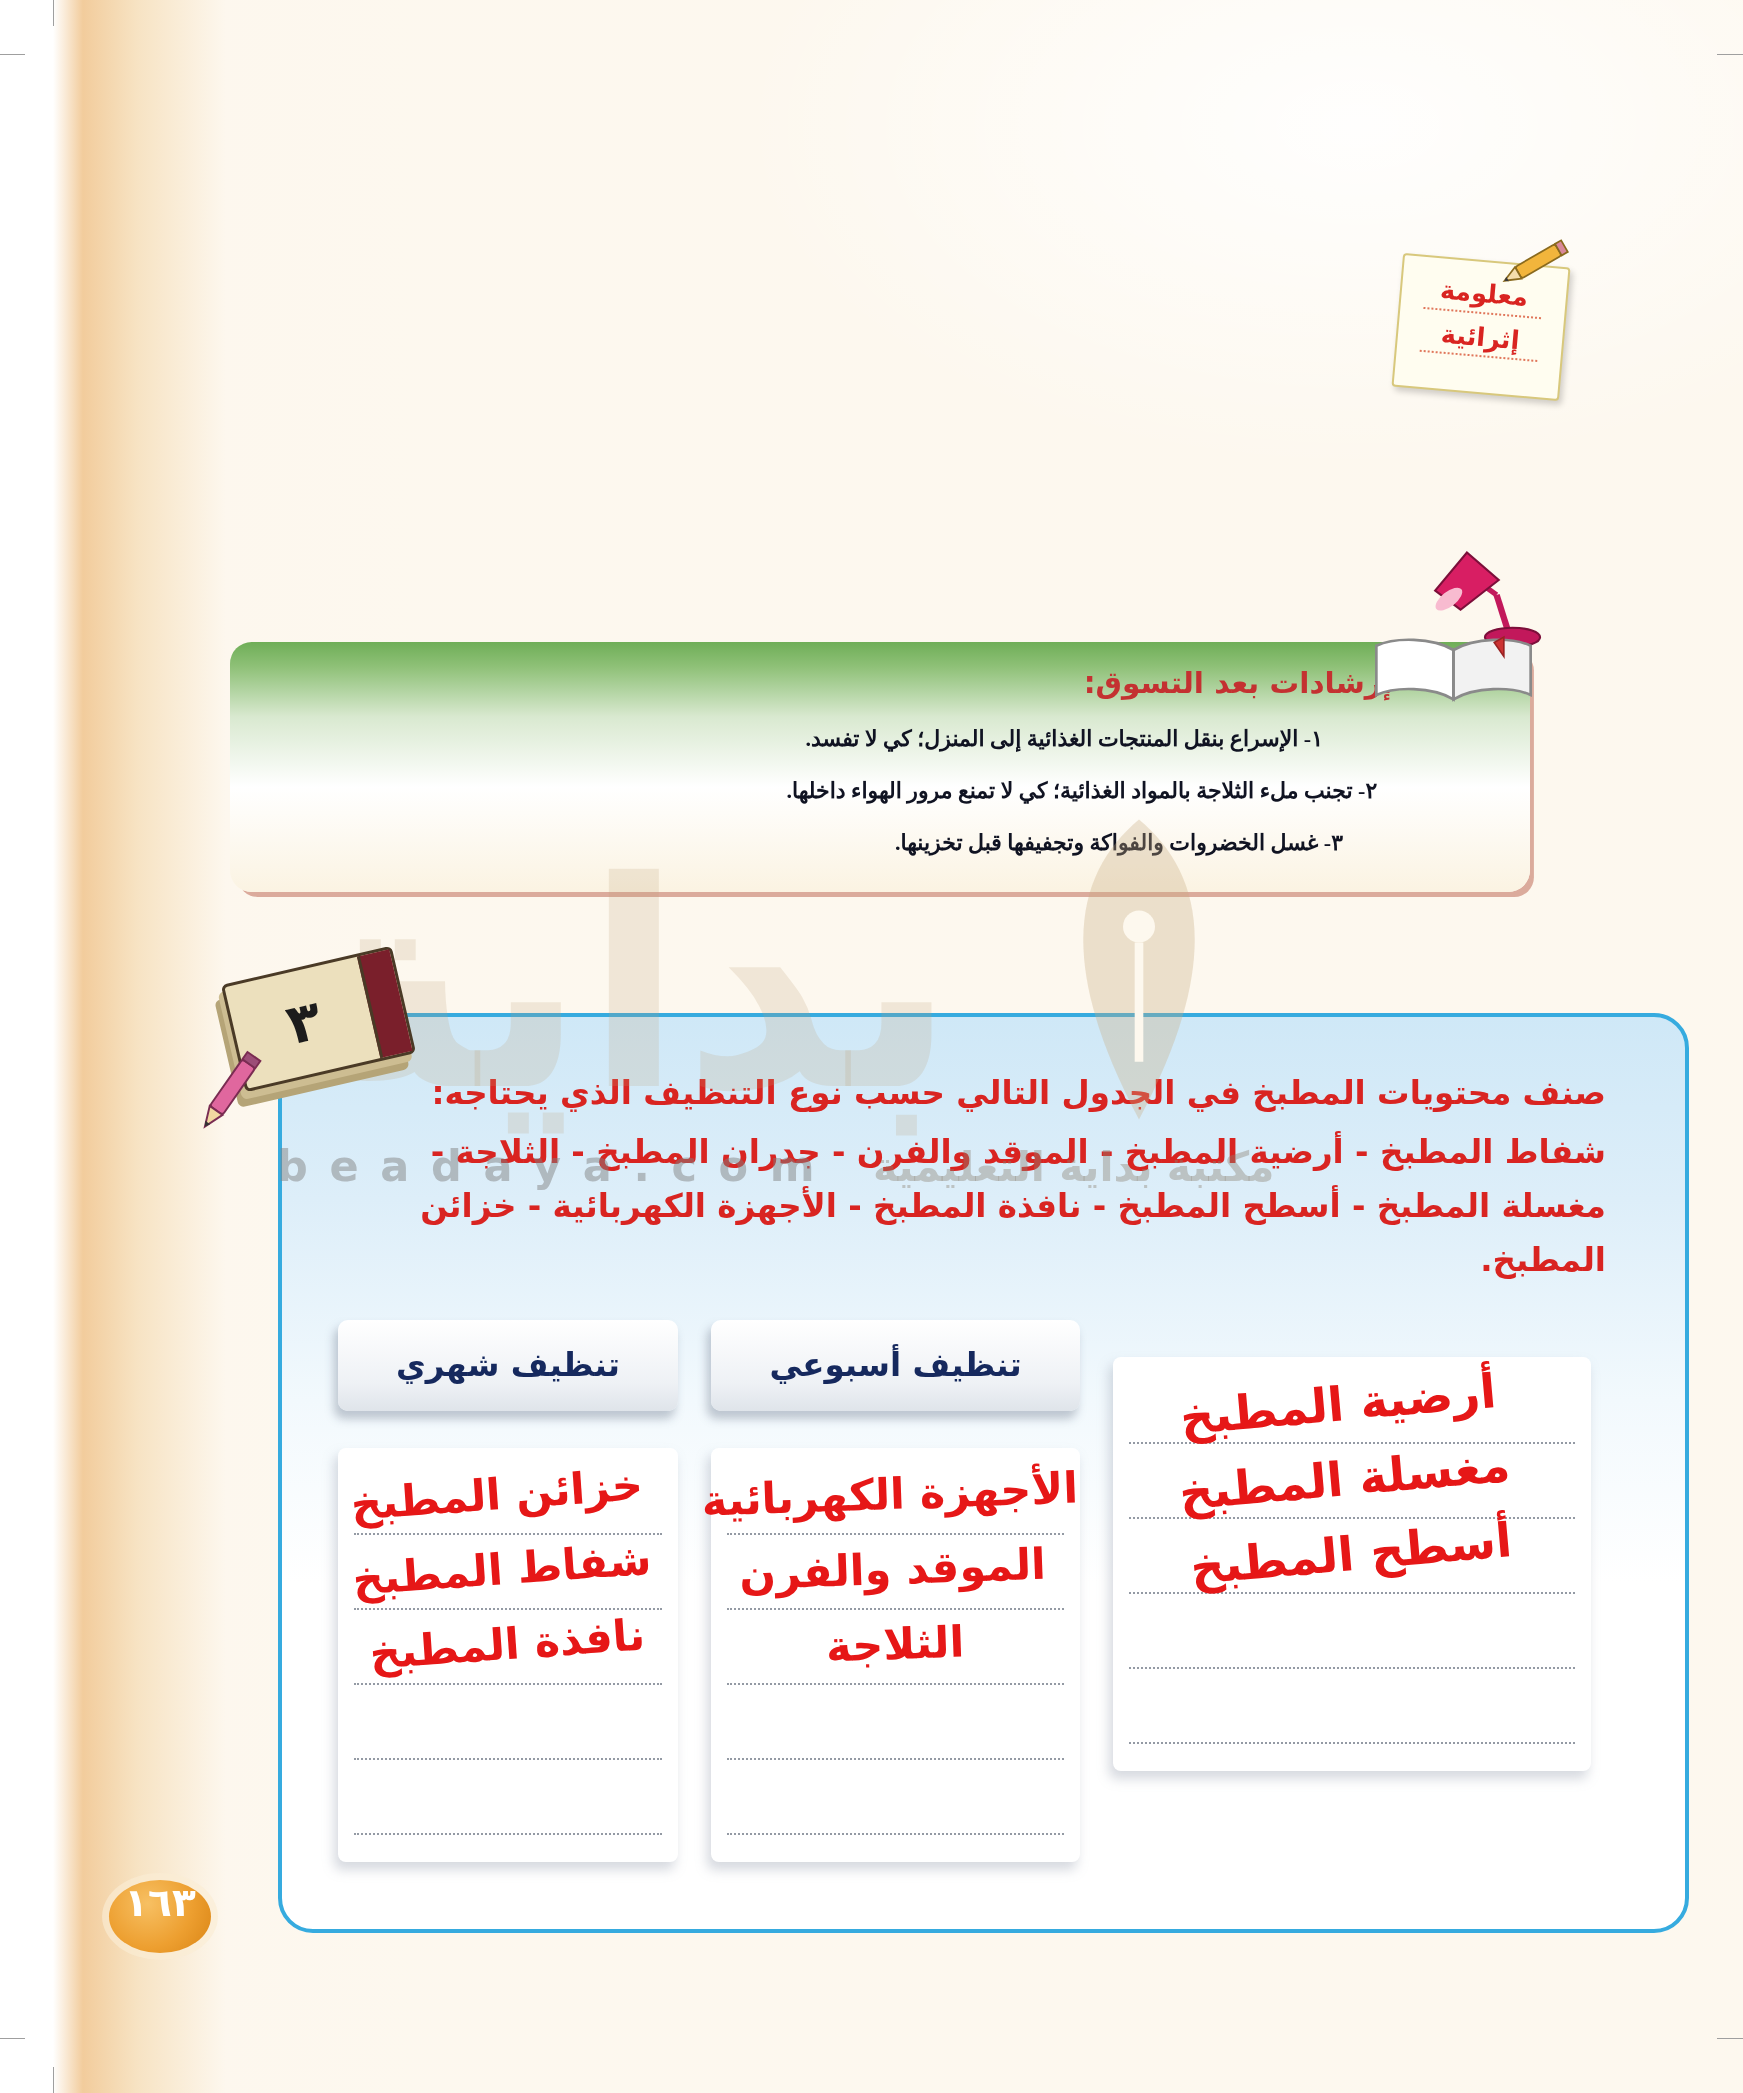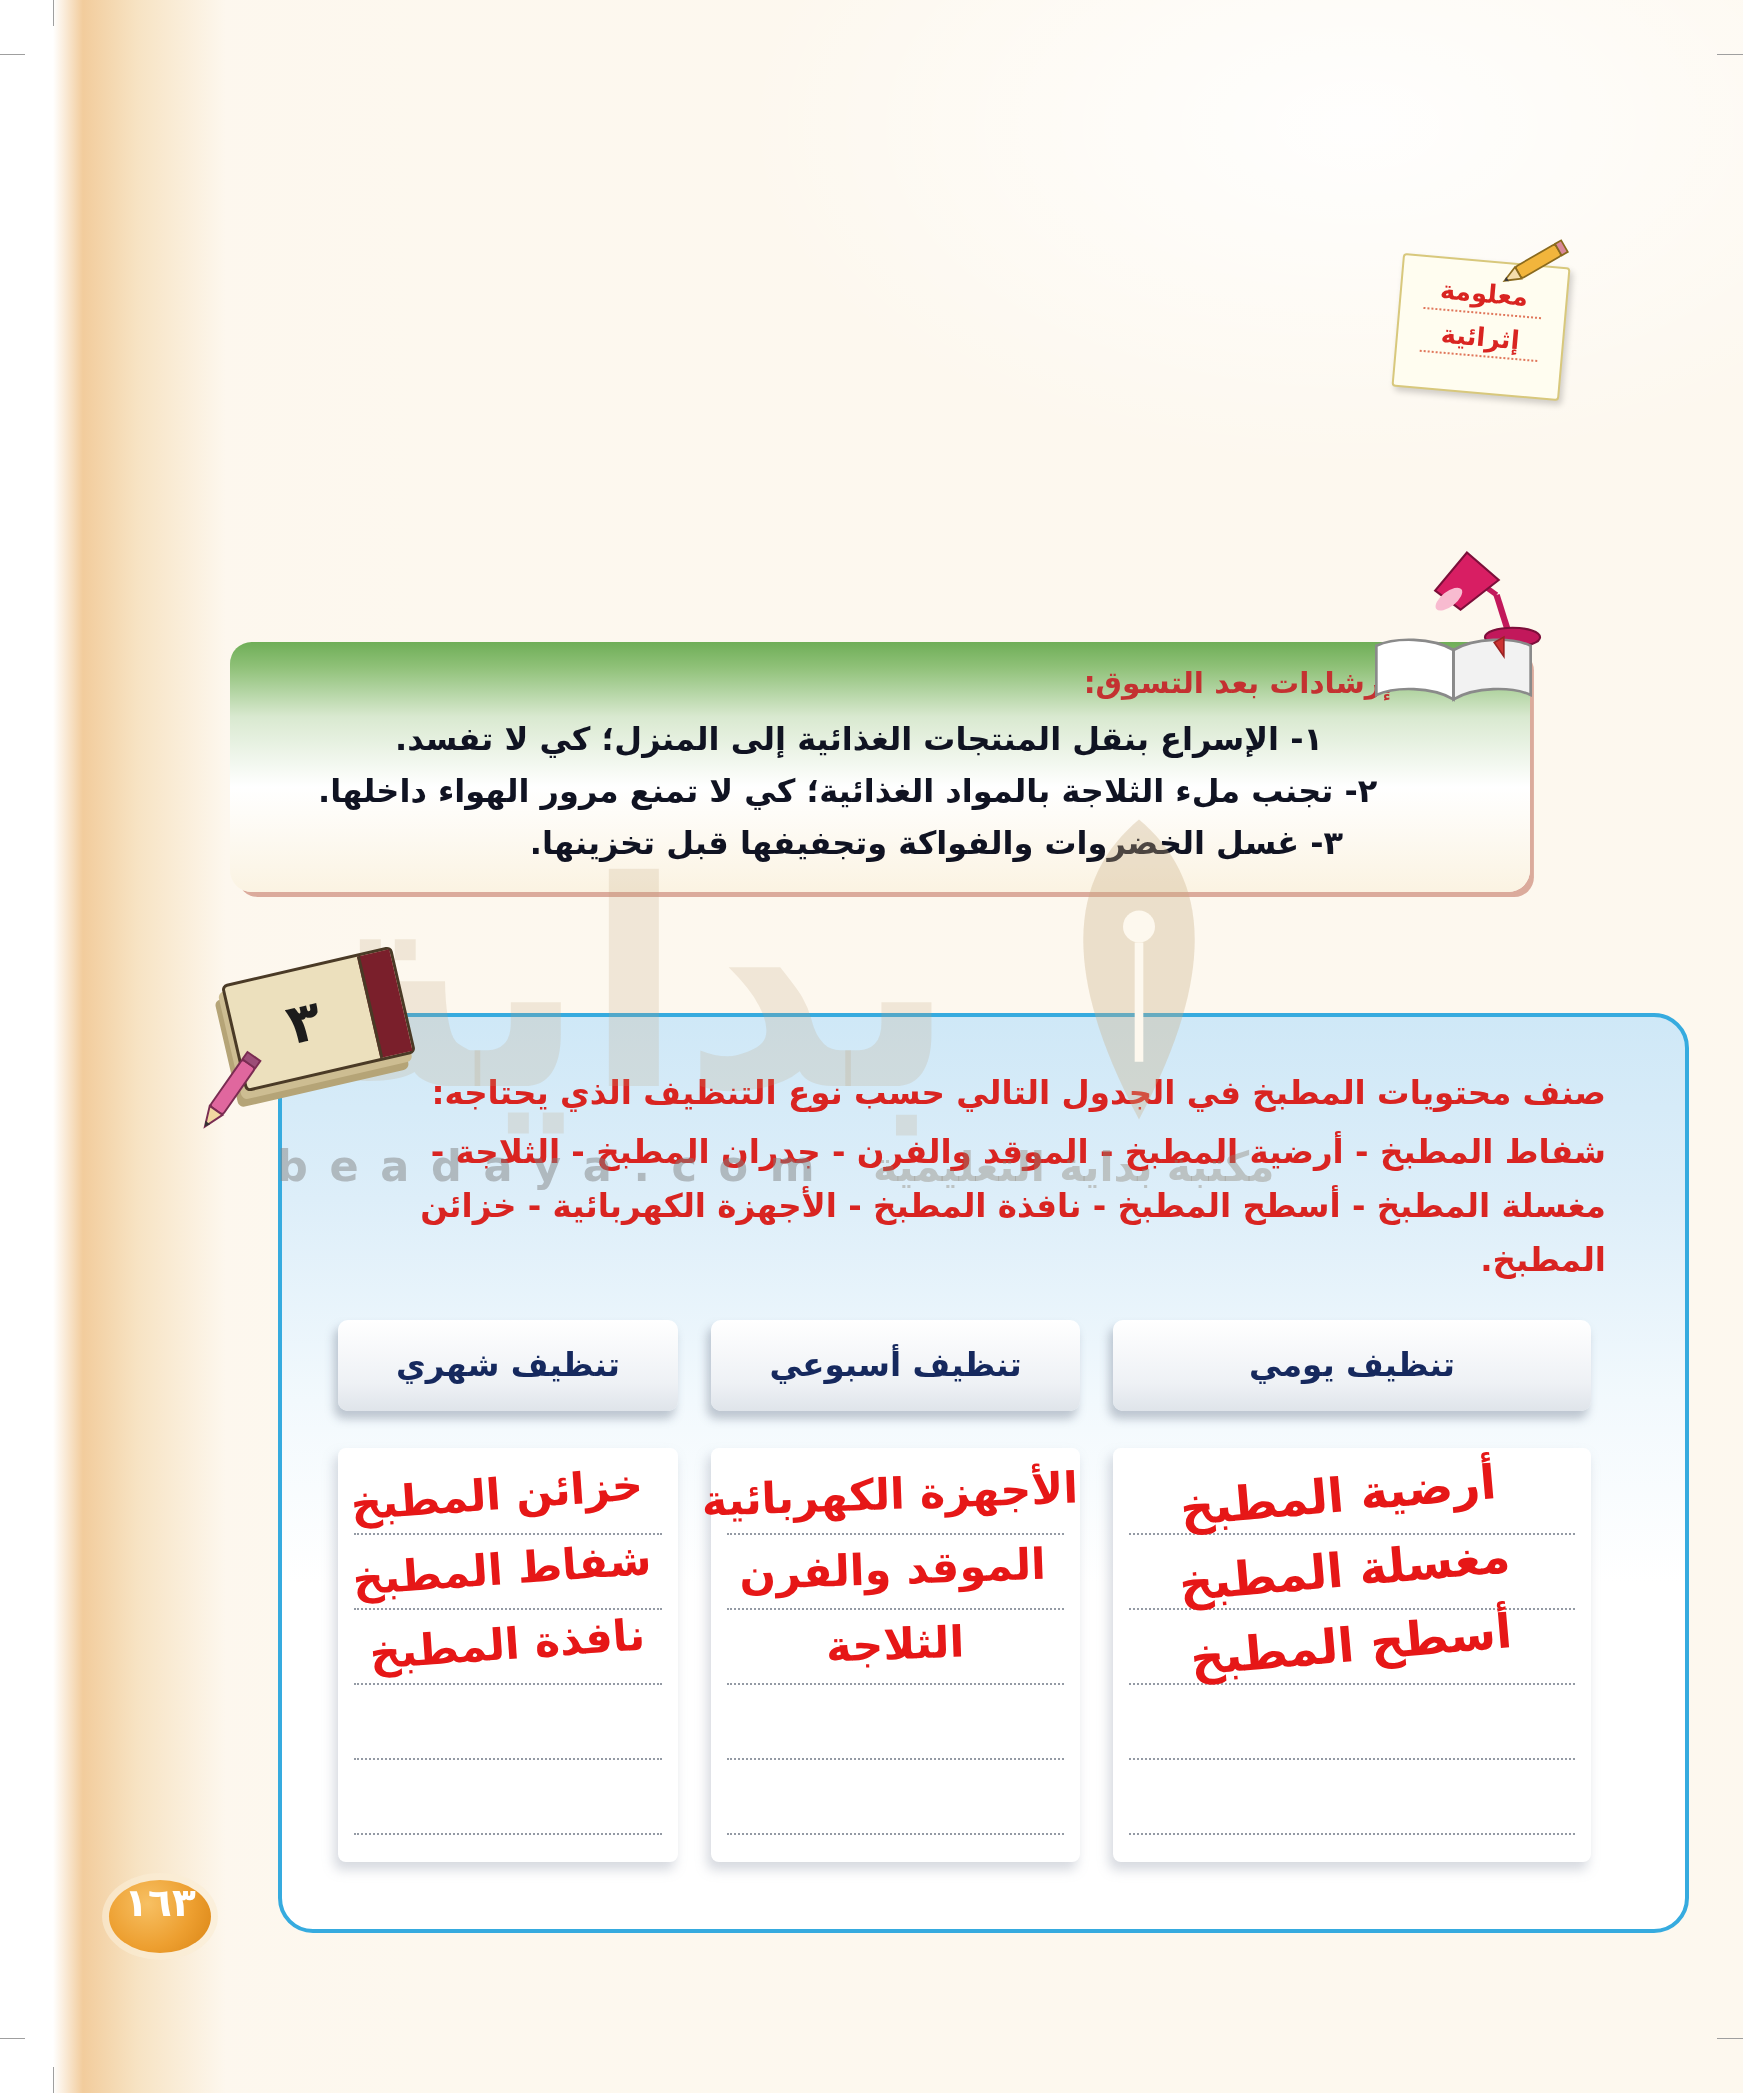--- a/index.html
+++ b/index.html
@@ -50,21 +50,21 @@
   .book { position:absolute; left:1367px; top:635px; width:175px; height:75px; z-index:3; }
 
   
   .guide {
     position:absolute; left:231px; top:642px; width:1300px; height:250px;
     border-radius:21.7px; box-shadow:5.9px 6.9px 0 -2px rgba(186,94,74,.5);
     background:linear-gradient(180deg,var(--green,#6fae57) 0%,#8fc178 10%,#d9e9d0 30%,#ffffff 58%,#fbf3e2 100%);
     padding:23.6px 138px 0 39px; z-index:1;
   }
   .guide-title { color:#c43131; font-size:29.6px; margin-bottom:13.8px; }
-  .guide-item { color:#101322; font-size:32px; line-height:52px; }
+  .guide-item { color:#101322; font-size:22px; line-height:52px;font-family:Liberation Serif, serif; }
   .guide-item.i1 { margin-right:69px; }
   .guide-item.i2 { margin-right:14.8px; }
   .guide-item.i3 { margin-right:49px; }
 
   
   .exbox {
     position:absolute; left:264px; top:1013px; width:1411px; height:920px;
     border:4.9px solid var(--border-blue,#36abdf); border-radius:35px;
     background:linear-gradient(180deg,#cfe8f7 0%,#ddeef9 20%,#f2f9fd 42%,#ffffff 62%);
     z-index:1;
@@ -198,21 +198,20 @@
     <path d="M118 7 L127 2 L127 20 Z" fill="#cc3333" stroke="#992222" stroke-width="1.5"></path>
   </svg>
 
   <div class="exbox">
     <div class="prompt1">صنف محتويات المطبخ في الجدول التالي حسب نوع التنظيف الذي يحتاجه:</div>
     <div class="prompt2">شفاط المطبخ - أرضية المطبخ - الموقد والفرن - جدران المطبخ - الثلاجة - مغسلة المطبخ - أسطح المطبخ - نافذة المطبخ - الأجهزة الكهربائية - خزائن المطبخ.</div>
 
     <div class="cols">
 
       <div class="col col-daily">
-        <div class="hdr">تنظيف يومي</div>
         <div class="cell">
           <div class="lines">
             <div class="ln"></div>
             <div class="ln"></div>
             <div class="ln"></div>
             <div class="ln"></div>
             <div class="ln"></div>
           </div>
           <div class="answers">
             <div class="ans">أرضية المطبخ</div>

